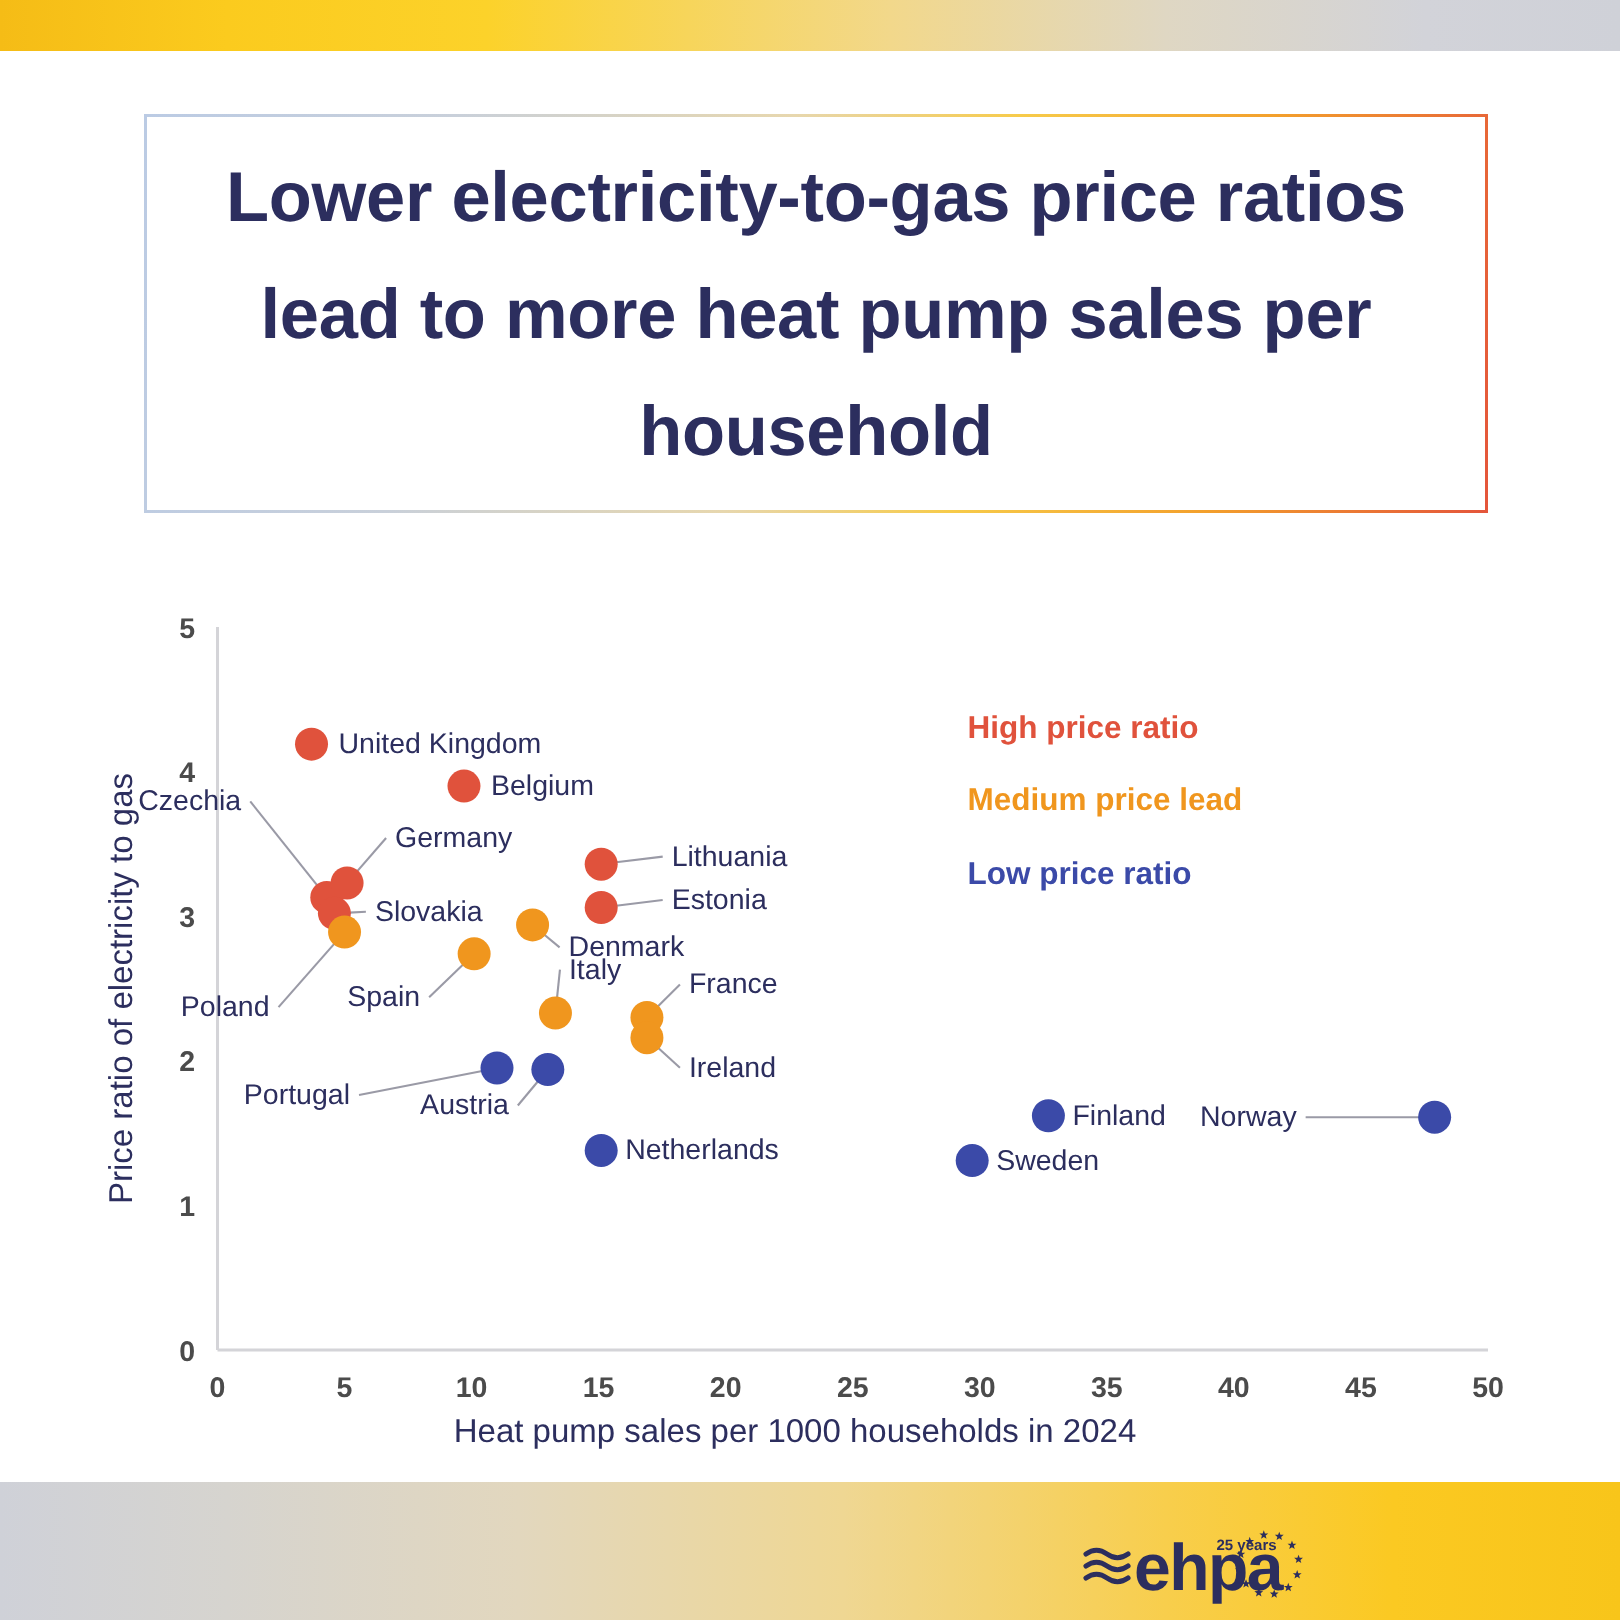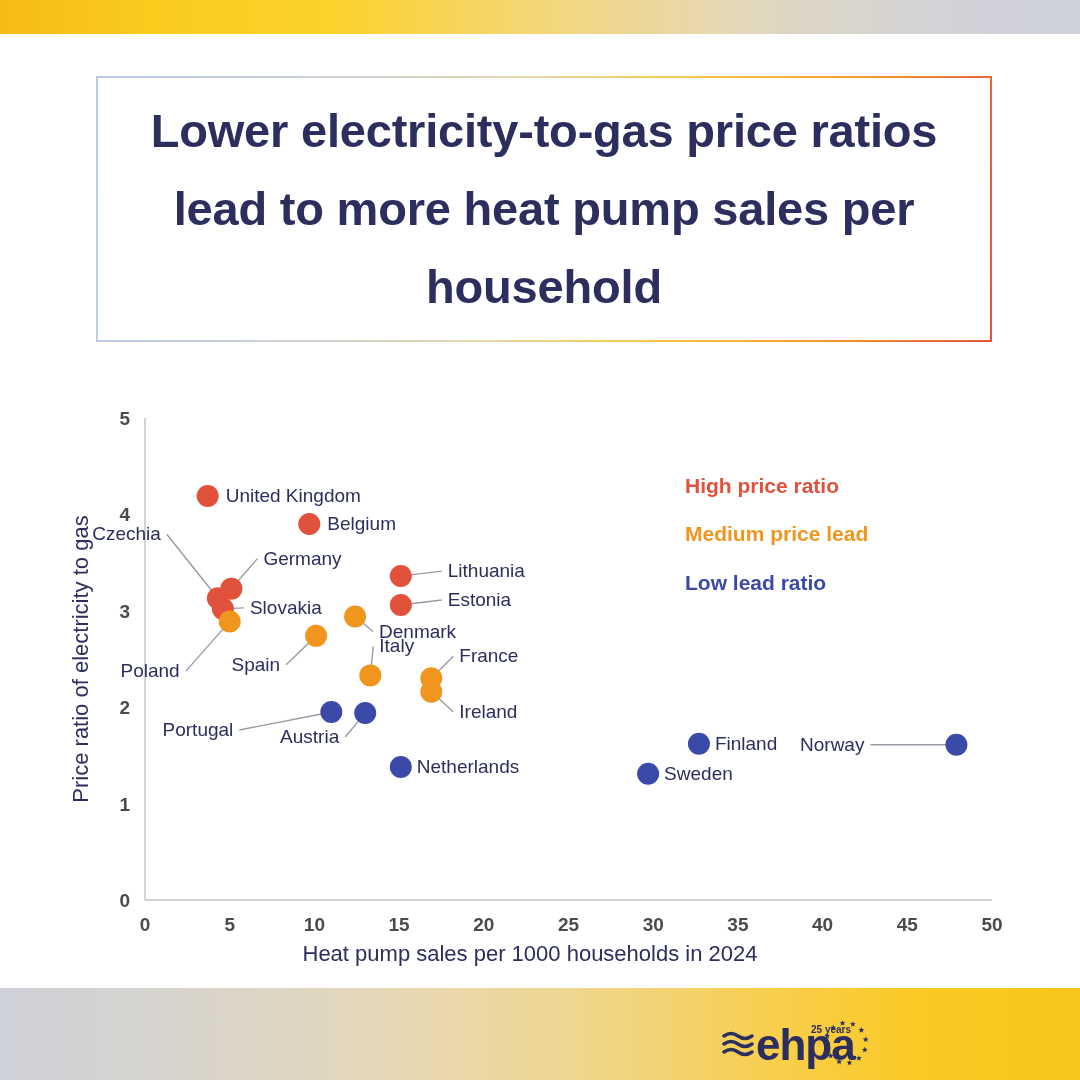--- a/index.html
+++ b/index.html
@@ -87,21 +87,20 @@
     font-size: 19px; fill: #2C2E5E;
   }
   .leader { stroke: #9A9AA6; stroke-width: 1.4; fill: none; }
   .axis-line { stroke: #D4D4D8; stroke-width: 2; fill: none; }
 
   .legend-entry {
     position: absolute;
     font-size: 21px;
     font-weight: bold;
     white-space: nowrap;
-    margin-left: 40px;
   }
 </style>
 </head>
 <body>
 
 <div id="slide">
 
   <div class="banner" id="banner-top"></div>
 
   <div id="title-card">
@@ -194,21 +193,21 @@
           <text x="864.4259999999999" y="390.796" text-anchor="end" class="point-label">Norway</text>
         </g>
 
       <text id="x-axis-title" class="axis-title" x="530" y="601" text-anchor="middle">Heat pump sales per 1000 households in 2024</text>
       <text id="y-axis-title" class="axis-title" x="88" y="299" text-anchor="middle" transform="rotate(-90 88 299)">Price ratio of electricity to gas</text>
     </svg>
 
     <div id="legend">
       <div class="legend-entry" id="legend-0" style="left: 645px; top: 114px; color: rgb(224, 82, 60);">High price ratio</div>
       <div class="legend-entry" id="legend-1" style="left: 645px; top: 162px; color: rgb(240, 150, 30);">Medium price lead</div>
-      <div class="legend-entry" id="legend-2" style="left: 645px; top: 211px; color: rgb(59, 74, 168);">Low lead ratio</div>
+      <div class="legend-entry" id="legend-2" style="left: 645px; top: 211px; color: rgb(59, 74, 168);">Low price ratio</div>
     </div>
   </div>
 
   <div class="banner" id="banner-bottom"></div>
 
   <svg id="logo" viewBox="0 0 150 58">
     <g fill="none" stroke="#2C2E5E" stroke-width="3.4" stroke-linecap="round">
       <path d="M2 22 q7 -5 14 0 t14 0"></path>
       <path d="M2 30 q7 -5 14 0 t14 0"></path>
       <path d="M2 38 q7 -5 14 0 t14 0"></path>

